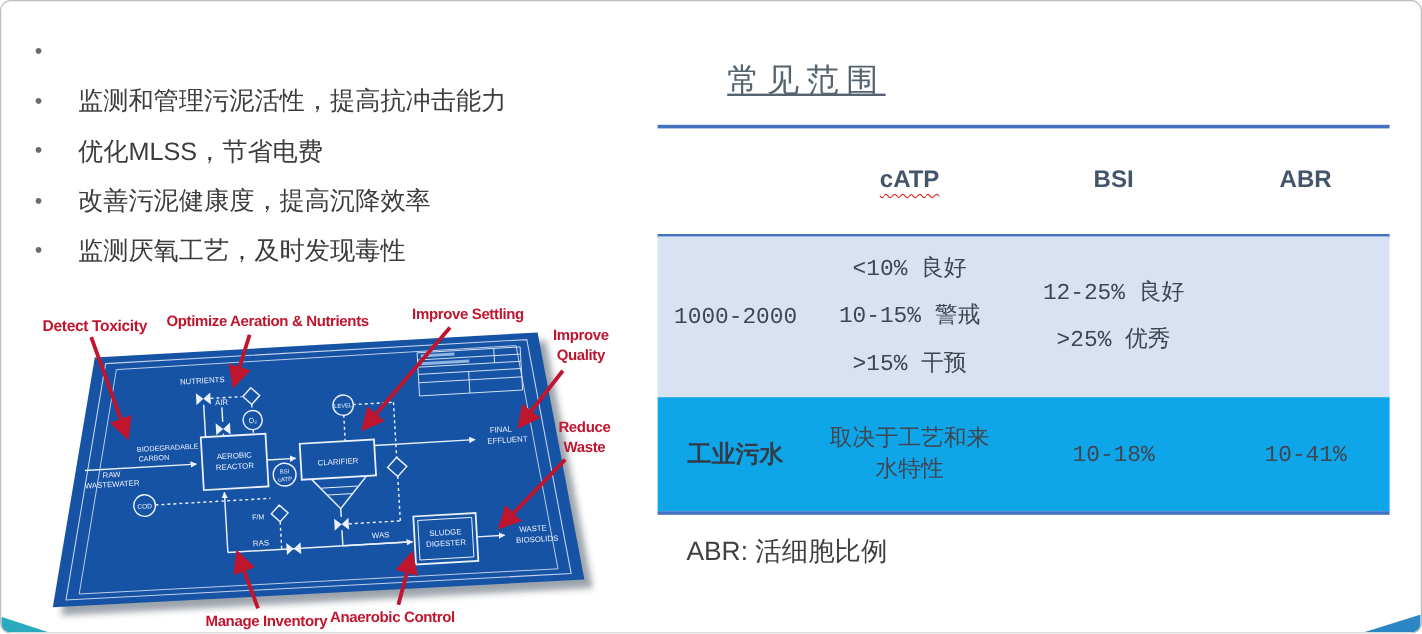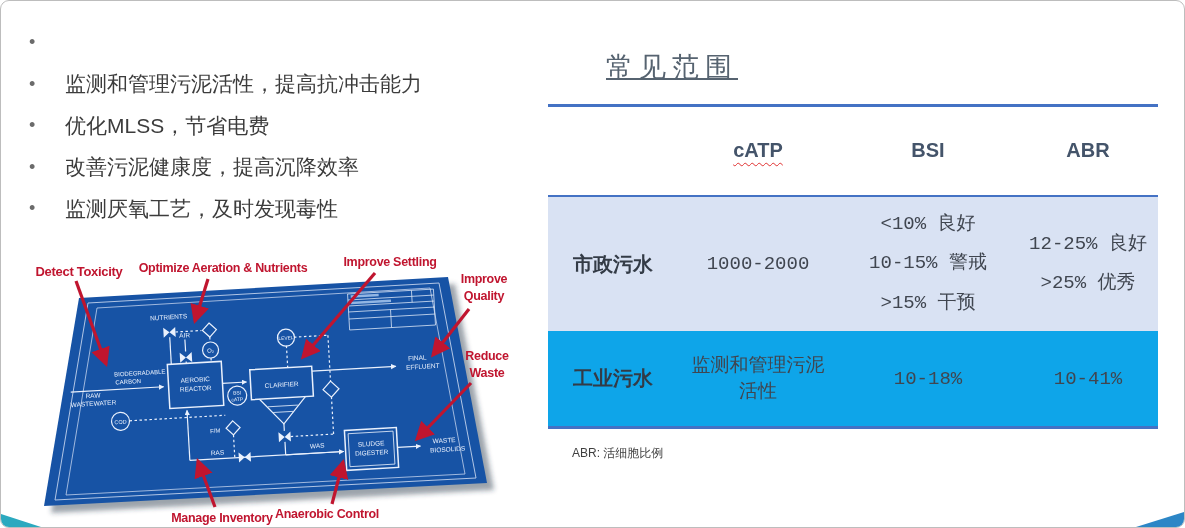--- a/index.html
+++ b/index.html
@@ -30,21 +30,21 @@
   .grid{display:grid;grid-template-columns:130px 160px 180px 140px;position:absolute;left:0;width:610px;}
   .thead{top:105px;height:89px;align-items:center;}
   .col-header{text-align:center;font-weight:bold;font-size:20px;color:#44546A;}
   .squiggle{text-decoration:underline wavy #e03131 1px;text-underline-offset:5px;}
   .row1{top:196px;height:134px;background:#D9E2F3;align-items:center;}
   .row2{top:330px;height:95px;background:#0ea5e9;align-items:center;}
   .cell{text-align:center;font-size:19px;color:#404650;font-family:Liberation Mono, monospace;}
   .row-label{font-weight:bold;font-size:20px;color:#333b46;}
   .multi div{line-height:39.5px;}
   .wrapcell span{display:inline-block;width:138px;line-height:26px;}
-  .footnote{position:absolute;top:444px;left:24px;font-size:12px;color:#3f3f3f;}
+  .footnote{position:absolute;top:444px;left:24px;font-size:22px;color:#3f3f3f;}
 
   
   .blueprint-wrap{position:absolute;left:0;top:240px;width:540px;height:288px;}
   svg text{font-family:"Liberation Sans", sans-serif;}
   .bp-lbl{fill:#eaf1fd;}
   .red-lbl{fill:#C0152F;font-weight:bold;letter-spacing:-0.3px;}
 </style>
 </head>
 <body>
 
@@ -211,36 +211,35 @@
     <div class="grid thead">
       <div class="col-header"></div>
       <div class="col-header"><span class="squiggle">cATP</span></div>
       <div class="col-header">BSI</div>
       <div class="col-header">ABR</div>
     </div>
 
     <div class="rule rule-mid"></div>
 
     <div class="grid row1">
-      <div class="cell row-label">市政污水</div>
       <div class="cell">1000-2000</div>
       <div class="cell multi">
         <div>&lt;10% 良好</div>
         <div>10-15% 警戒</div>
         <div>&gt;15% 干预</div>
       </div>
       <div class="cell multi">
         <div>12-25% 良好</div>
         <div>&gt;25% 优秀</div>
       </div>
     </div>
 
     <div class="grid row2">
       <div class="cell row-label">工业污水</div>
-      <div class="cell wrapcell"><span>监测和管理污泥活性</span></div>
+      <div class="cell wrapcell"><span>取决于工艺和来水特性</span></div>
       <div class="cell">10-18%</div>
       <div class="cell">10-41%</div>
     </div>
 
     <div class="rule rule-bottom"></div>
     <div class="footnote">ABR: 活细胞比例</div>
   </div>
 
   <div class="wedge-left"></div>
   <div class="wedge-right"></div>

